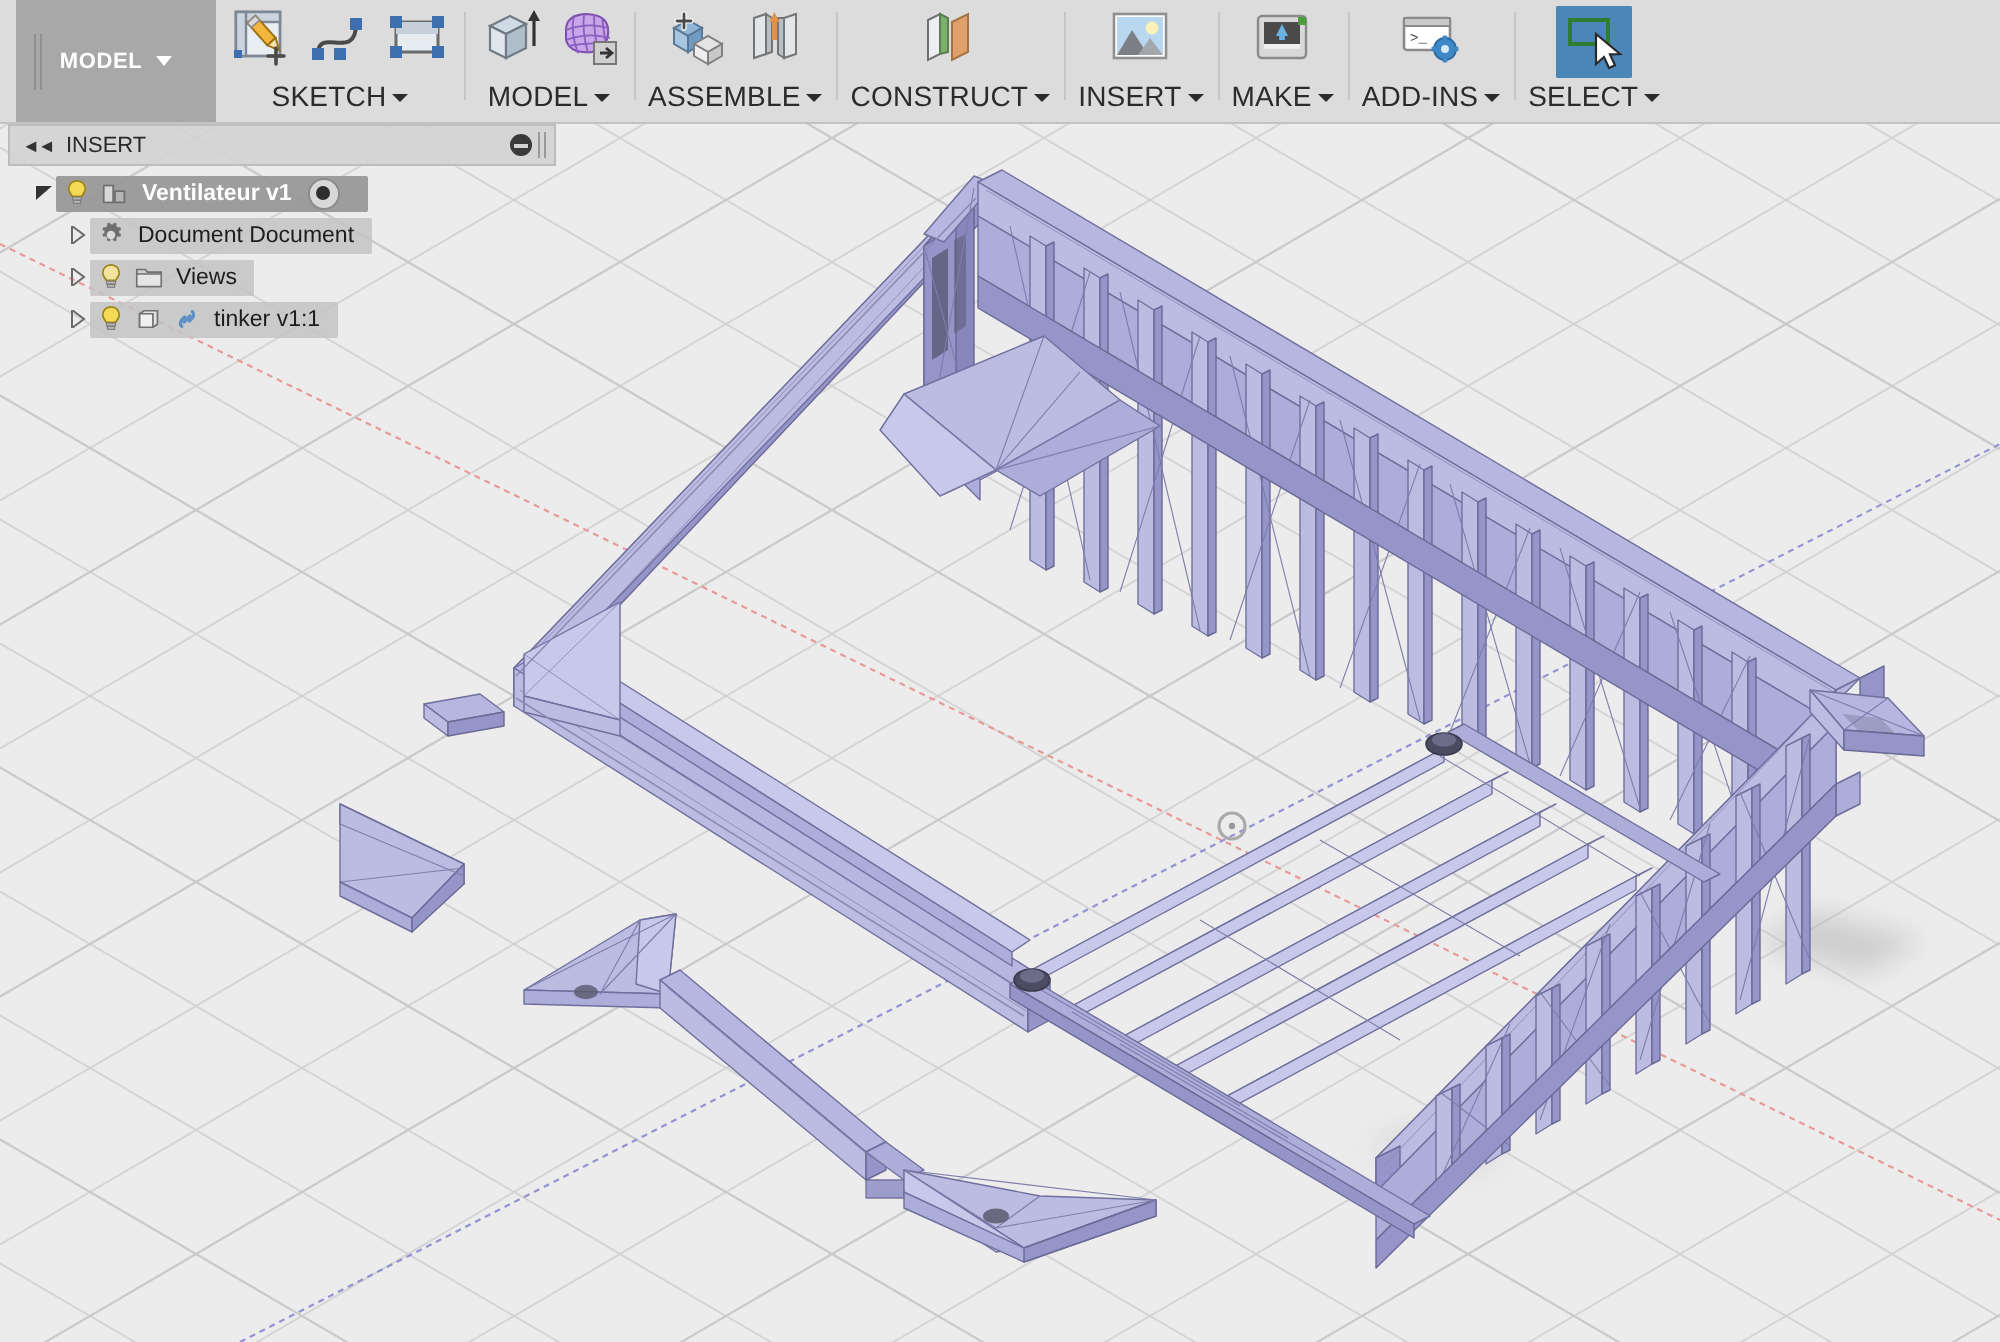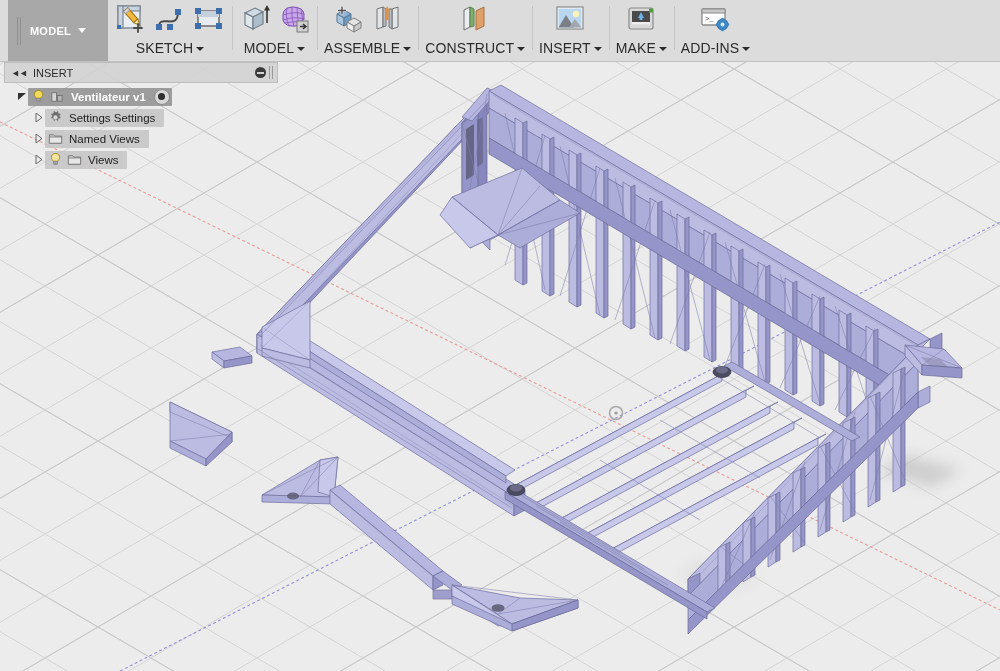--- a/index.html
+++ b/index.html
@@ -226,21 +226,21 @@
     display: inline-flex;
     align-items: center;
     height: 18px;
     padding: 0 7px 0 3px;
     border-radius: 1px;
     background: rgba(196,196,196,0.86);
     gap: 4px;
   }
   .tree-pill.root {
     background: rgba(150,150,150,0.92);
-    padding-right: 2px;
+    padding-right: 14px;
     align-items: center;
   }
   .tree-pill.root .tree-text {
     color: #ffffff;
     font-weight: bold;
   }
   .tree-text {
     color: #1d1d1d;
     font-size: 11.5px;
     padding: 0 2px;
@@ -771,20 +771,34 @@
               <rect x="16.8" y="20.4" width="3" height="2.2"></rect>
               <rect x="27.2" y="20.4" width="3" height="2.2"></rect>
             </g>
           </svg>
         </div>
         <div class="tb-label">
           <span>ADD-INS</span><span class="caret"></span>
         </div>
       </div>
 
+      <div class="tb-group">
+        <div class="tb-icons">
+          <svg class="tb-icon selected-bg" viewBox="0 0 38 36">
+            <rect x="0" y="0" width="38" height="36" fill="#4a86b8"></rect>
+            <rect x="7" y="7" width="19" height="12" fill="none" stroke="#2f7d32" stroke-width="2"></rect>
+            <g transform="translate(20,14)">
+              <polygon points="0,0 0,15 4,11.5 6.5,17 9.5,15.6 7,10.2 12,10" fill="#ffffff" stroke="#2a2a2a" stroke-width="1.1"></polygon>
+            </g>
+          </svg>
+        </div>
+        <div class="tb-label">
+          <span>SELECT</span><span class="caret"></span>
+        </div>
+      </div>
 
     </div>
   </div>
 
   <div id="browser">
     <div id="browser-header">
       <span class="collapse-arrows">◄◄</span>
       <span class="btitle">INSERT</span>
       <span class="min-btn"></span>
       <span class="edge-grip"></span>
@@ -817,38 +831,24 @@
         <span class="tw-arrow">
           <svg width="9" height="9" viewBox="0 0 9 9">
               <polygon points="1,0 1,9 7,4.5" fill="none" stroke="#6a6a6a" stroke-width="1"></polygon>
             </svg>
         </span>
         <span class="tree-pill">
           <svg class="t-icon" viewBox="0 0 16 16">
             <path d="M8,2.2 l1.1,0.25 0.55,-1.1 1.35,0.55 -0.25,1.2 0.95,0.95 1.2,-0.25 0.55,1.35 -1.1,0.55 0,1.35 1.1,0.55 -0.55,1.35 -1.2,-0.25 -0.95,0.95 0.25,1.2 -1.35,0.55 -0.55,-1.1 -1.35,0 -0.55,1.1 -1.35,-0.55 0.25,-1.2 -0.95,-0.95 -1.2,0.25 -0.55,-1.35 1.1,-0.55 0,-1.35 -1.1,-0.55 0.55,-1.35 1.2,0.25 0.95,-0.95 -0.25,-1.2 1.35,-0.55 0.55,1.1 Z" fill="#6e6e6e"></path>
             <circle cx="8" cy="8" r="2.3" fill="#d9d9d9"></circle>
           </svg>
-          <span class="tree-text">Settings Settings</span>
+          <span class="tree-text">Document Document</span>
         </span>
       </div>
 
-      <div class="tree-row ind-1">
-        <span class="tw-arrow">
-          <svg width="9" height="9" viewBox="0 0 9 9">
-              <polygon points="1,0 1,9 7,4.5" fill="none" stroke="#6a6a6a" stroke-width="1"></polygon>
-            </svg>
-        </span>
-        <span class="tree-pill">
-          <svg class="t-icon" viewBox="0 0 16 16">
-            <path d="M1.5,4 h4.5 l1.2,1.4 h7.3 v7.6 h-13 Z" fill="#cfcfcf" stroke="#707070" stroke-width="0.9"></path>
-            <path d="M1.5,6.4 h13 v6.6 h-13 Z" fill="#e6e6e6" stroke="#707070" stroke-width="0.8"></path>
-          </svg>
-          <span class="tree-text">Named Views</span>
-        </span>
-      </div>
 
       <div class="tree-row ind-1">
         <span class="tw-arrow">
           <svg width="9" height="9" viewBox="0 0 9 9">
               <polygon points="1,0 1,9 7,4.5" fill="none" stroke="#6a6a6a" stroke-width="1"></polygon>
             </svg>
         </span>
         <span class="tree-pill">
           <svg class="t-icon" viewBox="0 0 16 16">
             <path d="M8,1.5 C10.6,1.5 12.4,3.4 12.4,5.8 C12.4,7.6 11.1,8.7 10.5,9.8 L5.5,9.8 C4.9,8.7 3.6,7.6 3.6,5.8 C3.6,3.4 5.4,1.5 8,1.5 Z" fill="#f2e3a0" stroke="#9b8518" stroke-width="0.9"></path>
@@ -856,17 +856,43 @@
             <rect x="6.1" y="12" width="3.8" height="1.5" fill="#b9b9b9" stroke="#7d7d7d" stroke-width="0.6"></rect>
           </svg>
           <svg class="t-icon" viewBox="0 0 16 16">
             <path d="M1.5,4 h4.5 l1.2,1.4 h7.3 v7.6 h-13 Z" fill="#cfcfcf" stroke="#707070" stroke-width="0.9"></path>
             <path d="M1.5,6.4 h13 v6.6 h-13 Z" fill="#e6e6e6" stroke="#707070" stroke-width="0.8"></path>
           </svg>
           <span class="tree-text">Views</span>
         </span>
       </div>
 
+      <div class="tree-row ind-1">
+        <span class="tw-arrow">
+          <svg width="9" height="9" viewBox="0 0 9 9">
+              <polygon points="1,0 1,9 7,4.5" fill="none" stroke="#6a6a6a" stroke-width="1"></polygon>
+            </svg>
+        </span>
+        <span class="tree-pill">
+          <svg class="t-icon" viewBox="0 0 16 16">
+            <path d="M8,1.5 C10.6,1.5 12.4,3.4 12.4,5.8 C12.4,7.6 11.1,8.7 10.5,9.8 L5.5,9.8 C4.9,8.7 3.6,7.6 3.6,5.8 C3.6,3.4 5.4,1.5 8,1.5 Z" fill="#f5da57" stroke="#9b8518" stroke-width="0.9"></path>
+            <rect x="5.6" y="10.2" width="4.8" height="1.5" fill="#b9b9b9" stroke="#7d7d7d" stroke-width="0.6"></rect>
+            <rect x="6.1" y="12" width="3.8" height="1.5" fill="#b9b9b9" stroke="#7d7d7d" stroke-width="0.6"></rect>
+          </svg>
+          <svg class="t-icon" viewBox="0 0 16 16">
+            <path d="M3,5.2 l2.4,-1.6 h7.1 v7.2 l-2.4,1.6 h-7.1 Z" fill="#e2e2e2" stroke="#707070" stroke-width="0.9"></path>
+            <path d="M3,5.2 h7.1 v7.2 h-7.1 Z" fill="#f0f0f0" stroke="#707070" stroke-width="0.9"></path>
+          </svg>
+          <svg class="t-icon" viewBox="0 0 16 16">
+            <g stroke="#5d8fc4" stroke-width="1.7" fill="none" stroke-linecap="round">
+              <path d="M6.4,9.6 L9.6,6.4"></path>
+              <path d="M5.2,11.9 a2.4,2.4 0 0 1 0,-3.4 l1.6,-1.6"></path>
+              <path d="M10.8,4.1 a2.4,2.4 0 0 1 0,3.4 l-1.6,1.6"></path>
+            </g>
+          </svg>
+          <span class="tree-text">tinker v1:1</span>
+        </span>
+      </div>
 
     </div>
   </div>
 
 </div>
 
 </body></html>

